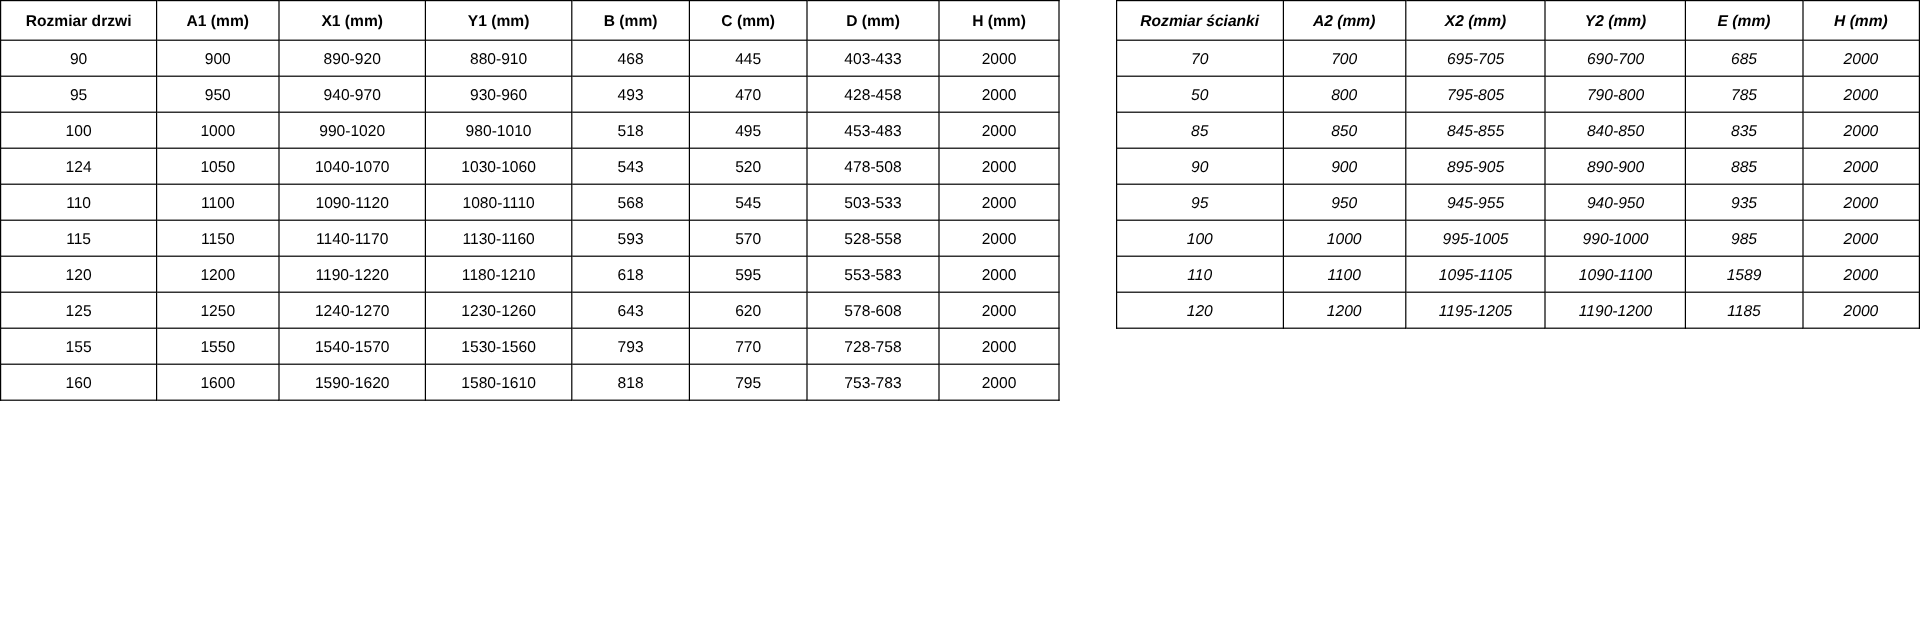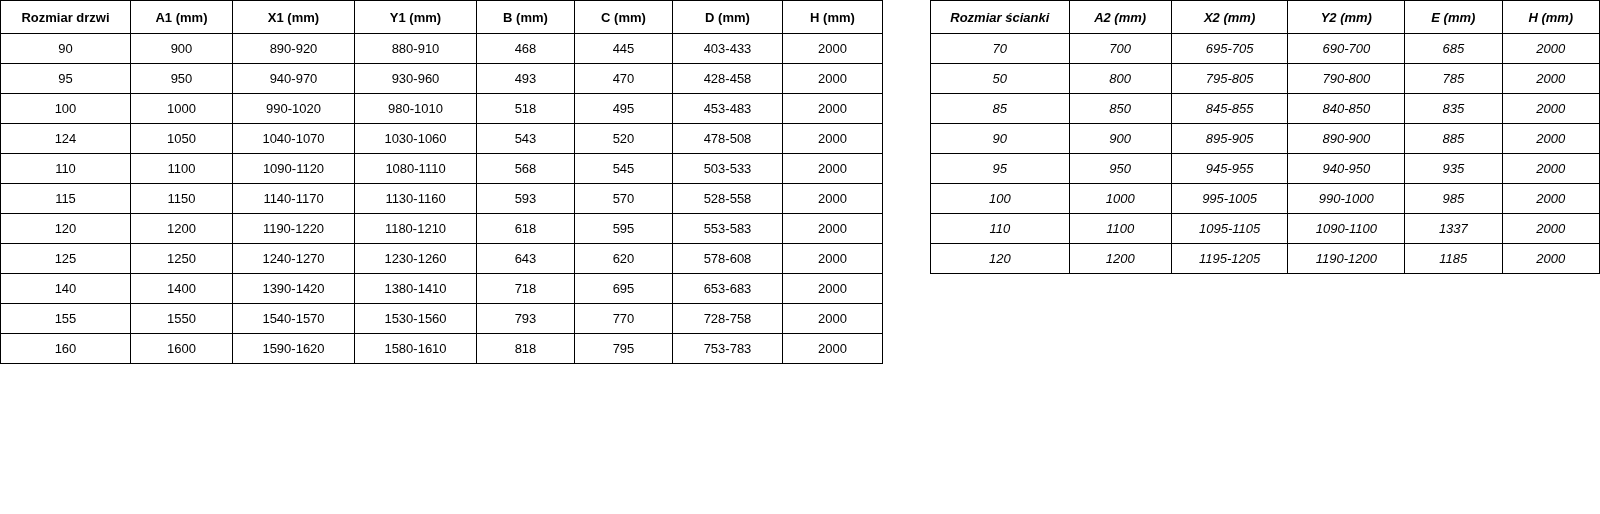--- a/index.html
+++ b/index.html
@@ -171,30 +171,20 @@
             <td>125</td>
             <td>1250</td>
             <td>1240-1270</td>
             <td>1230-1260</td>
             <td>643</td>
             <td>620</td>
             <td>578-608</td>
             <td>2000</td>
           </tr>
           <tr>
-            <td>140</td>
-            <td>1400</td>
-            <td>1390-1420</td>
-            <td>1380-1410</td>
-            <td>718</td>
-            <td>695</td>
-            <td>653-683</td>
-            <td>2000</td>
-          </tr>
-          <tr>
             <td>155</td>
             <td>1550</td>
             <td>1540-1570</td>
             <td>1530-1560</td>
             <td>793</td>
             <td>770</td>
             <td>728-758</td>
             <td>2000</td>
           </tr>
           <tr>
@@ -278,21 +268,21 @@
             <td>995-1005</td>
             <td>990-1000</td>
             <td>985</td>
             <td>2000</td>
           </tr>
           <tr>
             <td>110</td>
             <td>1100</td>
             <td>1095-1105</td>
             <td>1090-1100</td>
-            <td>1337</td>
+            <td>1589</td>
             <td>2000</td>
           </tr>
           <tr>
             <td>120</td>
             <td>1200</td>
             <td>1195-1205</td>
             <td>1190-1200</td>
             <td>1185</td>
             <td>2000</td>
           </tr>

